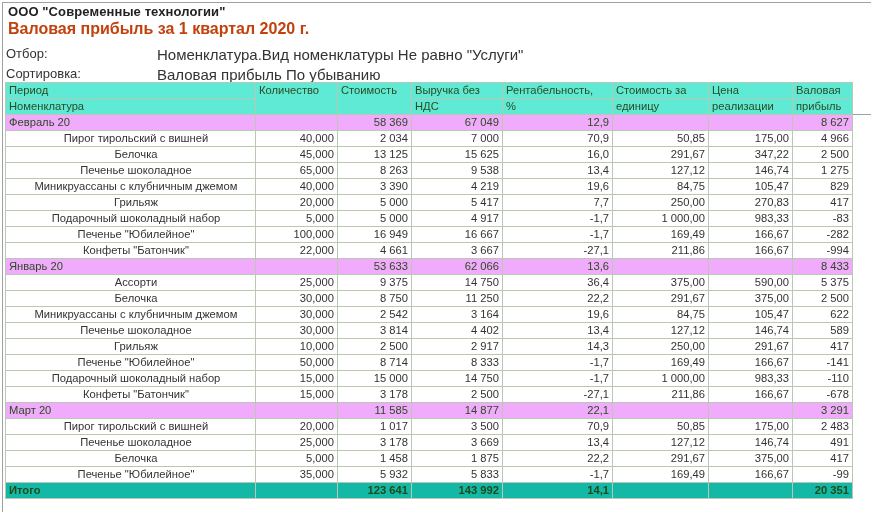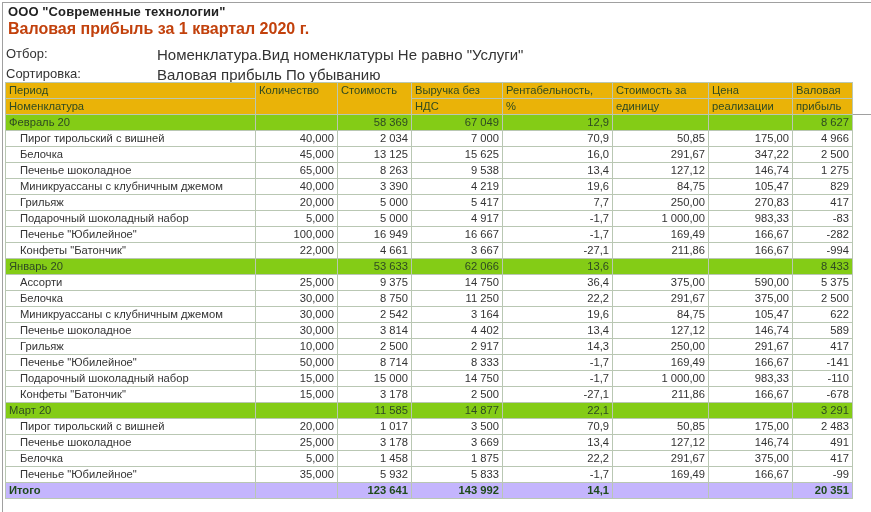--- a/index.html
+++ b/index.html
@@ -8,26 +8,26 @@
   .frame-top { position:absolute; left:2px; top:2px; width:869px; height:1px; background:#a0a0a0; }
   .frame-left { position:absolute; left:2px; top:2px; width:1px; height:510px; background:#a0a0a0; }
   .org { position:absolute; left:8px; top:4px; font-size:13px; font-weight:bold; color:#222; letter-spacing:0.1px; }
   .title { position:absolute; left:8px; top:20px; font-size:16px; font-weight:bold; color:#c2410c;text-align:center; }
   .param-label { position:absolute; left:6px; font-size:13px; color:#333; }
   .param-value { position:absolute; left:117px; font-size:15px; color:#333;margin-left:40px; }
   table.rep { position:absolute; left:5px; top:82px; border-collapse:collapse; table-layout:fixed;
               font-size:11.2px; }
   table.rep td { border:1px solid #b9c7b3; padding:0 3px; height:15px; line-height:15px;
                  white-space:nowrap; overflow:hidden; }
-  table.rep tr.hdr td { background:#eab308; color:#2e4a22; vertical-align:top; line-height:14px; height:15px; }
-  table.rep tr.grp td { background:#84cc16; color:#2e4a22; }
+  table.rep tr.hdr td { background:#5eead4; color:#2e4a22; vertical-align:top; line-height:14px; height:15px; }
+  table.rep tr.grp td { background:#f0abfc; color:#2e4a22; }
   table.rep tr.item td { background:#ffffff; color:#333; }
-  table.rep tr.total td { background:#c4b5fd; color:#1e4a1a; font-weight:bold; }
+  table.rep tr.total td { background:#14b8a6; color:#1e4a1a; font-weight:bold; }
   .num { text-align:right; }
-  .indent { padding-left:14px !important; }
+  .indent { padding-left:14px !important;text-align:center; }
   .right-tick { position:absolute; left:852px; top:114px; width:19px; height:1px; background:#a0a0a0; }
 </style>
 </head>
 <body>
 
 <div class="frame-top"></div>
 <div class="frame-left"></div>
 
 <div class="org">ООО "Современные технологии"</div>
 <div class="title">Валовая прибыль за 1 квартал 2020 г.</div>

